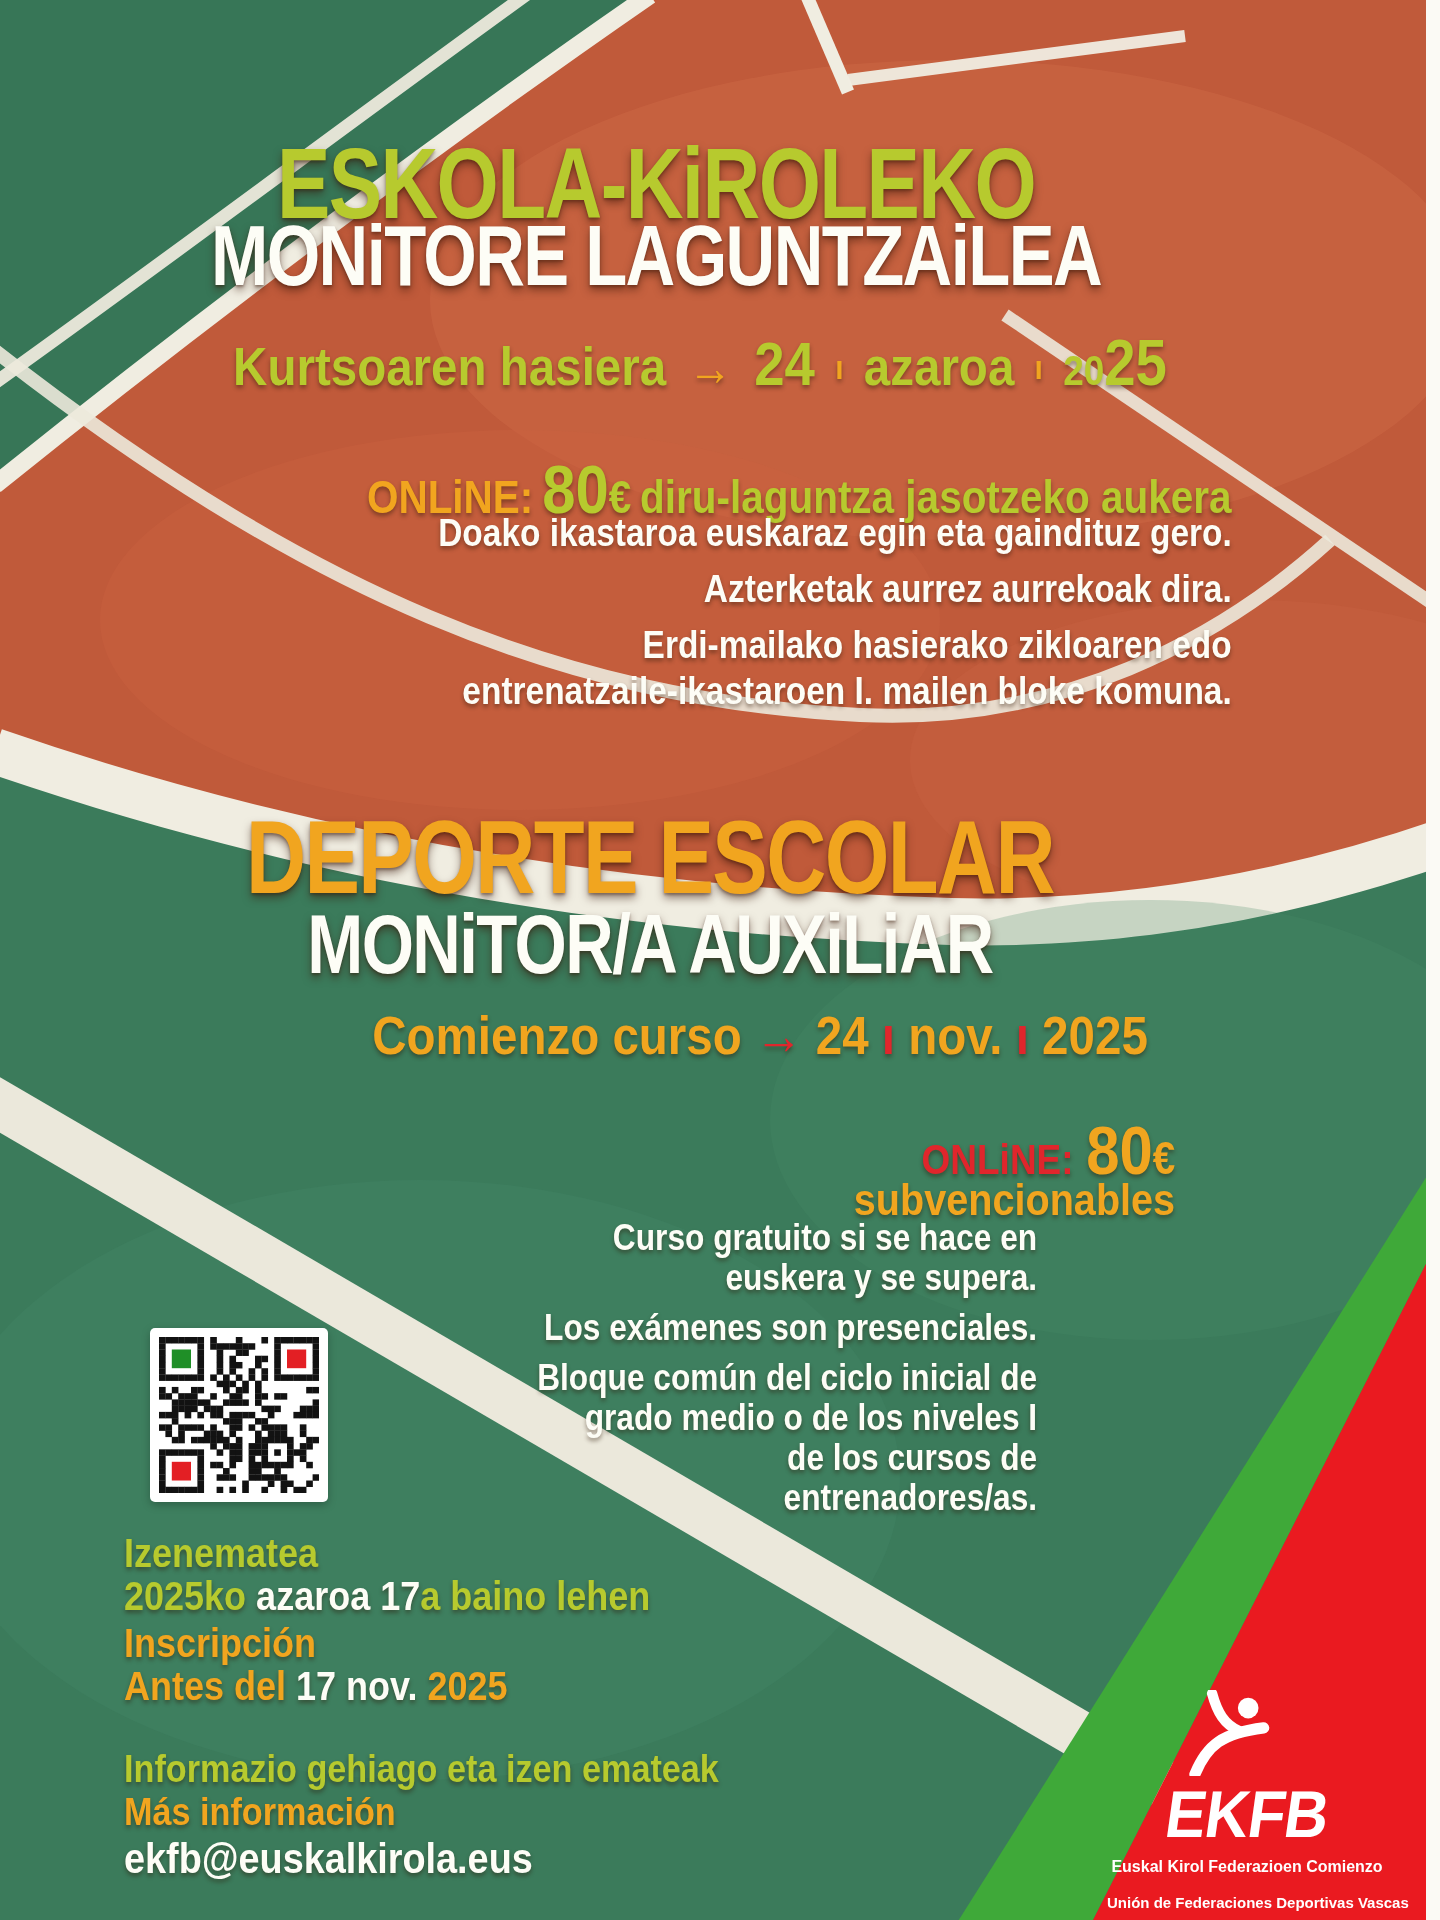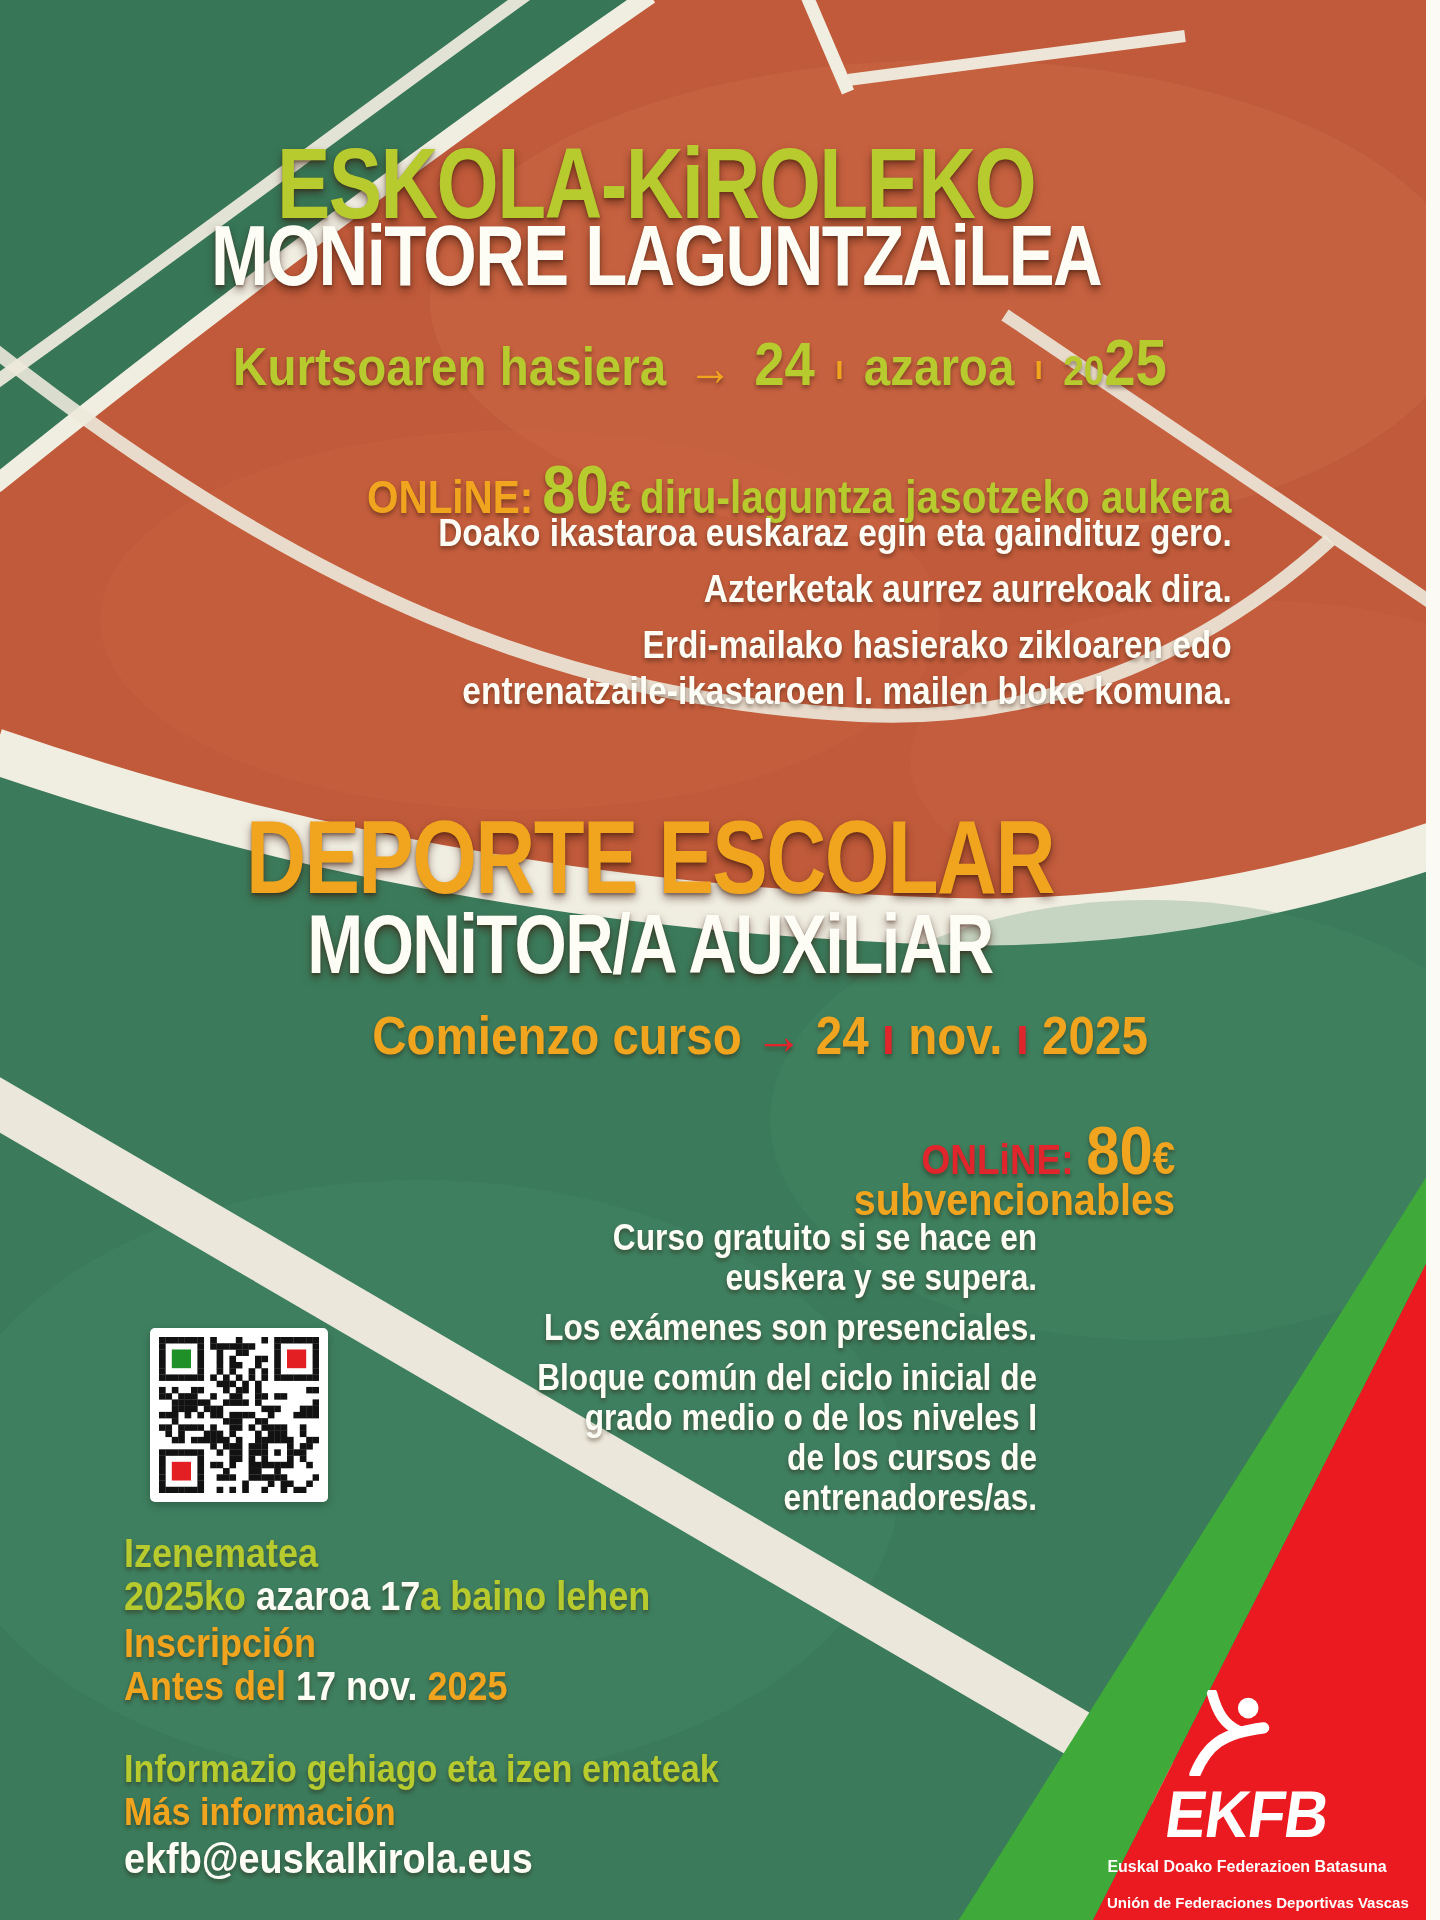--- a/index.html
+++ b/index.html
@@ -471,17 +471,17 @@
 
   <div class="abs logo">
     <div class="logo-figure">
       <svg width="86" height="86" viewBox="0 0 100 100">
         <path d="M28,4 C34,26 42,40 60,48" fill="none" stroke="#fff" stroke-width="12" stroke-linecap="round"></path>
         <path d="M8,98 C22,64 40,50 88,44" fill="none" stroke="#fff" stroke-width="13" stroke-linecap="round"></path>
         <circle cx="70" cy="21" r="12" fill="#fff"></circle>
       </svg>
     </div>
     <div class="logo-acronym">EKFB</div>
-    <div class="logo-sub1">Euskal Doako Federazioen Batasuna</div>
+    <div class="logo-sub1">Euskal Kirol Federazioen Comienzo</div>
     <div class="logo-sub2">Unión de Federaciones Deportivas Vascas</div>
   </div>
 
 </div>
 
 </body></html>

